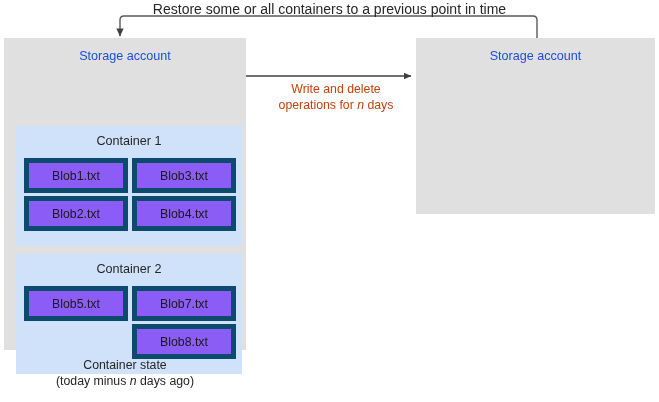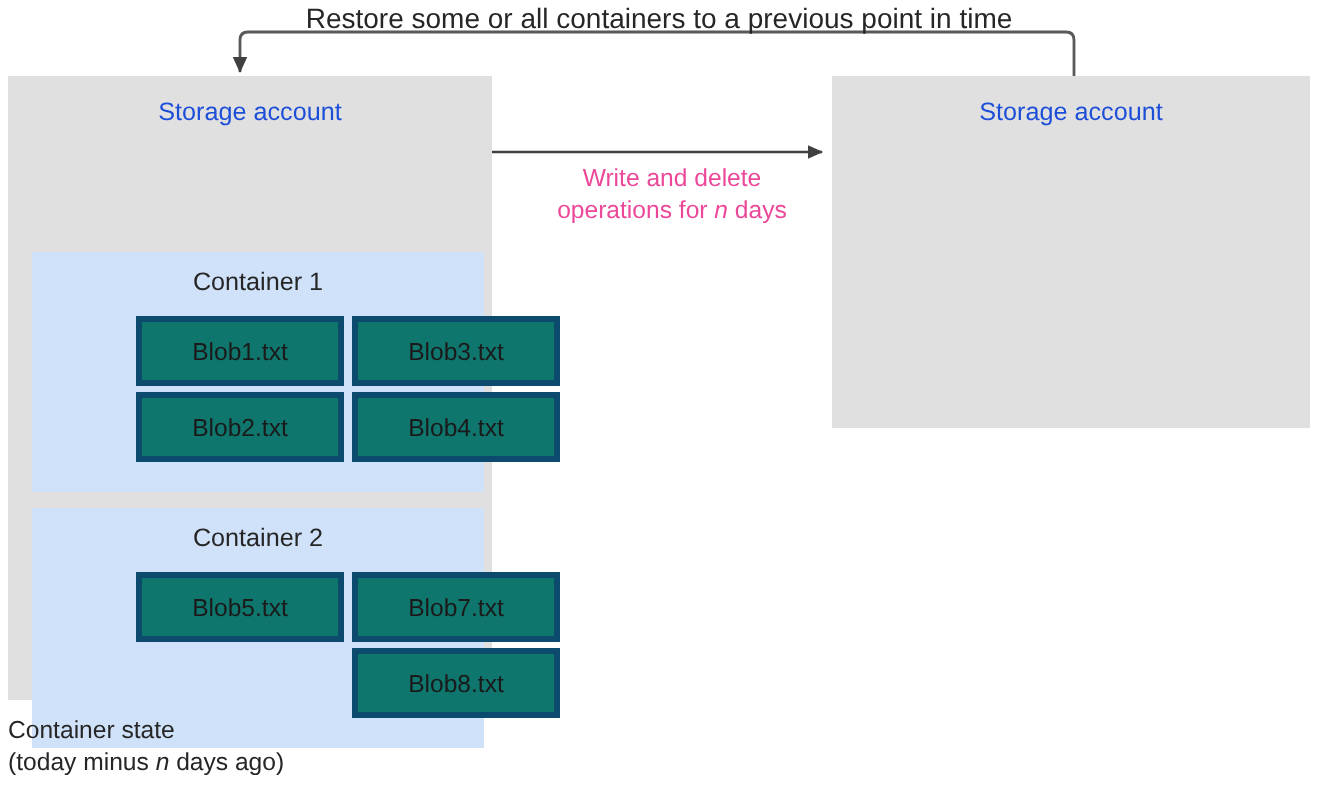--- a/index.html
+++ b/index.html
@@ -50,29 +50,29 @@
   }
 
   .mid-label {
     position: absolute;
     left: 258px;
     top: 82px;
     width: 156px;
     text-align: center;
     font-size: 12.3px;
     line-height: 15.5px;
-    color: #ec4899;
+    color: #c2410c;
   }
 
   .caption {
     position: absolute;
     left: 4px;
     top: 357px;
     width: 242px;
-    text-align: left;
+    text-align: center;
     font-size: 12.3px;
     line-height: 16px;
     color: #262626;
   }
 
   .caption div { display: block; }
 
   i.var { font-style: italic; }
 
   
@@ -144,23 +144,22 @@
     display: flex;
     align-items: center;
     justify-content: center;
     font-size: 12.3px;
     line-height: 14px;
     color: #1a1a1a;
     text-align: center;
     white-space: nowrap;
   }
   .blob.green {
-    background: #0f766e;
-    border: 3px solid #0c4a6e;
-    margin-left: 44px;
+    background: #8b5cf6;
+    border: 5px solid #0c4a6e;
   }
 
   
   .g-c1 { left: 8px; }
   .g-c2 { left: 116px; }
   .g-r1 { top: 32px; }
   .g-r2 { top: 70px; }
   .w-col { width: 104px; height: 35px; }
 </style>
 </head>

